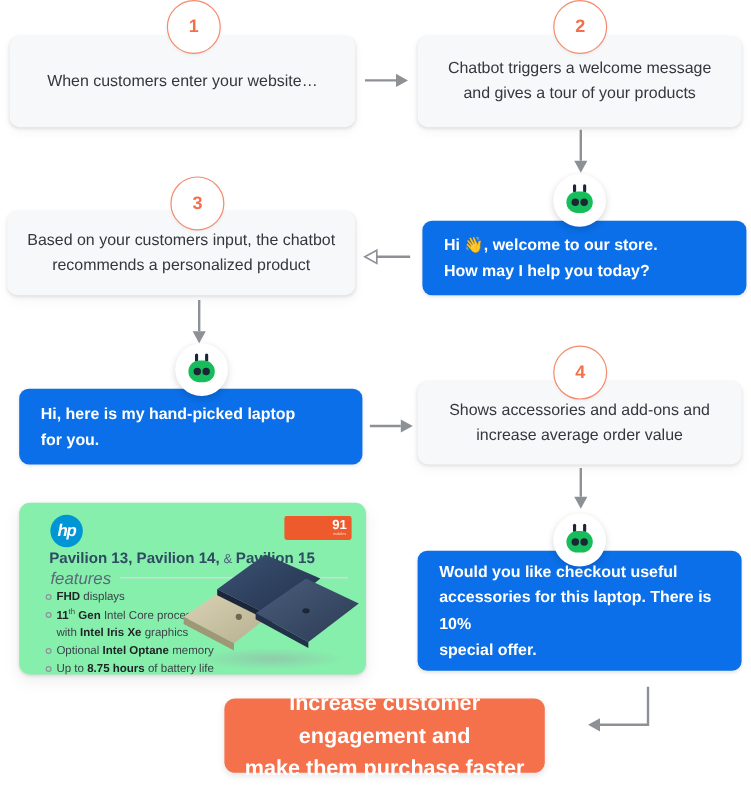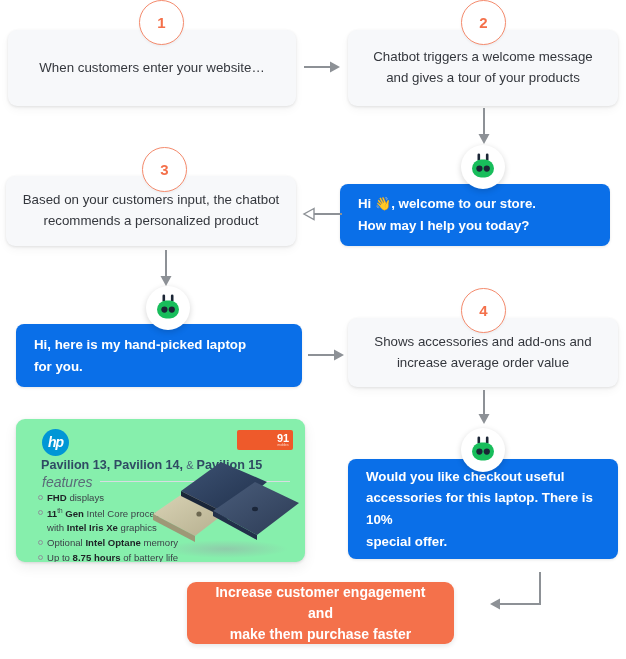--- a/index.html
+++ b/index.html
@@ -68,21 +68,21 @@
     z-index:6;
   }
   .avatar svg{display:block;}
 
   
   .resultbox{
     background:#f4714b;
     border-radius:9px;
     color:#ffffff;
     font-weight:bold;
-    font-size:14px;
+    font-size:18px;
     line-height:1.5;
     text-align:center;
     display:flex;align-items:center;justify-content:center;
     padding:10px 16px;
     box-shadow:0 2px 5px rgba(0,0,0,.10);
   }
 
   
   .arrow{position:absolute;}
   .arrow svg{display:block;}
@@ -167,21 +167,21 @@
     <span>2</span>
   </div>
 
   <div class="arrow" style="left:476px;top:108px;">
     <svg width="16" height="38" viewBox="0 0 16 38">
       <line x1="8" y1="0" x2="8" y2="26" stroke="#8d9196" stroke-width="2"></line>
       <polygon points="2.5,26 8,36 13.5,26" fill="#8d9196"></polygon>
     </svg>
   </div>
 
-  <div class="node bubble" style="left:340px;top:184px;width:270px;height:62px;">
+  <div class="node bubble" style="left:352px;top:184px;width:270px;height:62px;">
     <div>
       <div>
         <span>Hi </span><span class="emoji">👋</span><span>, welcome to our store.</span>
       </div>
       <div>How may I help you today?</div>
     </div>
   </div>
 
   <div class="avatar" style="left:461px;top:145px;">
     <svg width="30" height="30" viewBox="0 0 30 30">

